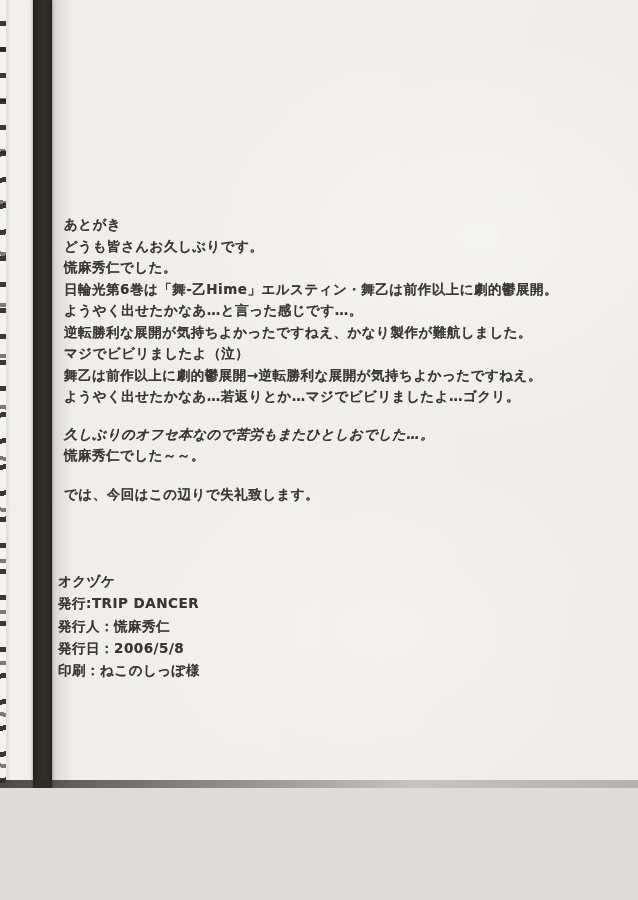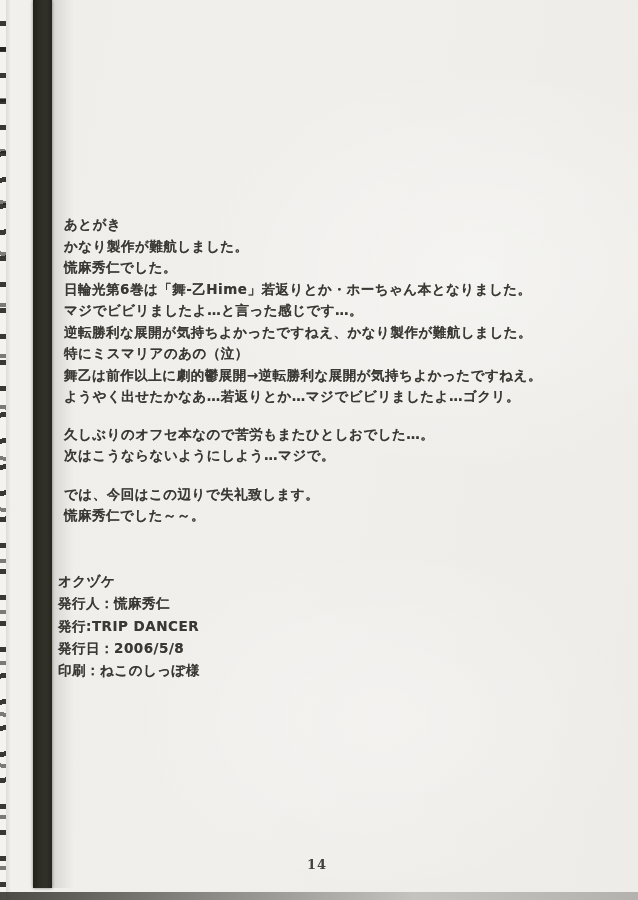--- a/index.html
+++ b/index.html
@@ -2,21 +2,21 @@
 <html><head>
 <meta charset="utf-8">
 <style>
   html,body{margin:0;padding:0;}
   body{
     width:638px;height:900px;overflow:hidden;
     background:#dddcd8;
     font-family:"DejaVu Sans","Liberation Sans",sans-serif;
   }
   .scan{
-    position:relative;width:638px;height:900px;overflow:hidden;
+    position:relative;width:638px;height:788px;overflow:hidden;
     background:
       radial-gradient(ellipse 420px 300px at 75% 30%, rgba(255,255,255,.35), rgba(255,255,255,0) 70%),
       radial-gradient(ellipse 380px 260px at 60% 80%, rgba(255,255,255,.25), rgba(255,255,255,0) 70%),
       linear-gradient(100deg,#efeeeb 0%,#f0efec 45%,#edecE8 100%);
   }
   
   .edge{
     position:absolute;left:0;top:0;width:12px;height:100%;
     background:#f4f3f0;
   }
@@ -50,59 +50,58 @@
     position:absolute;left:0;bottom:0;width:100%;height:8px;
     background:linear-gradient(90deg, rgba(45,44,38,.85) 0%, rgba(45,44,38,.55) 30%, rgba(45,44,38,.22) 65%, rgba(45,44,38,.30) 100%);
   }
   .ln{
     height:21.5px;line-height:21.5px;
     font-size:13.5px;font-weight:bold;letter-spacing:.5px;
     color:#3a3832;white-space:nowrap;
     text-shadow:0 0 .6px rgba(58,56,50,.55);
   }
   .afterword{position:absolute;left:64px;top:214px;width:560px;}
-  .mt16{margin-top:16px;}
+  .mt16{margin-top:16px;font-style:italic;}
   .mt17{margin-top:17px;}
   .colophon{position:absolute;left:58px;top:570px;width:400px;}
   .colophon .ln{height:22.3px;line-height:22.3px;}
   .pagenum{
     position:absolute;left:297px;top:857px;width:40px;
     text-align:center;font-family:"DejaVu Serif","Liberation Serif",serif;
     font-size:13px;font-weight:bold;color:#44423c;letter-spacing:1px;
   }
 </style>
 </head>
 <body>
 
 <div class="scan">
 
   <div class="edge"></div>
   <div class="gutter"></div>
   <div class="spine"></div>
 
   <div class="afterword">
     <div class="ln">あとがき</div>
-    <div class="ln">かなり製作が難航しました。</div>
+    <div class="ln">どうも皆さんお久しぶりです。</div>
     <div class="ln">慌麻秀仁でした。</div>
-    <div class="ln">日輪光第6巻は「舞-乙Hime」若返りとか・ホーちゃん本となりました。</div>
-    <div class="ln">マジでビビリましたよ…と言った感じです…。</div>
+    <div class="ln">日輪光第6巻は「舞-乙Hime」エルスティン・舞乙は前作以上に劇的鬱展開。</div>
+    <div class="ln">ようやく出せたかなあ…と言った感じです…。</div>
     <div class="ln">逆転勝利な展開が気持ちよかったですねえ、かなり製作が難航しました。</div>
-    <div class="ln">特にミスマリアのあの（泣）</div>
+    <div class="ln">マジでビビリましたよ（泣）</div>
     <div class="ln">舞乙は前作以上に劇的鬱展開→逆転勝利な展開が気持ちよかったですねえ。</div>
     <div class="ln">ようやく出せたかなあ…若返りとか…マジでビビリましたよ…ゴクリ。</div>
     <div class="ln mt16">久しぶりのオフセ本なので苦労もまたひとしおでした…。</div>
-    <div class="ln">次はこうならないようにしよう…マジで。</div>
+    <div class="ln">慌麻秀仁でした～～。</div>
     <div class="ln mt17">では、今回はこの辺りで失礼致します。</div>
-    <div class="ln">慌麻秀仁でした～～。</div>
   </div>
 
   <div class="colophon">
     <div class="ln">オクヅケ</div>
+    <div class="ln">発行:TRIP DANCER</div>
     <div class="ln">発行人：慌麻秀仁</div>
-    <div class="ln">発行:TRIP DANCER</div>
     <div class="ln">発行日：2006/5/8</div>
     <div class="ln">印刷：ねこのしっぽ様</div>
   </div>
 
   <div class="pagenum">14</div>
 
   <div class="bottom-edge"></div>
 
 </div>
 

